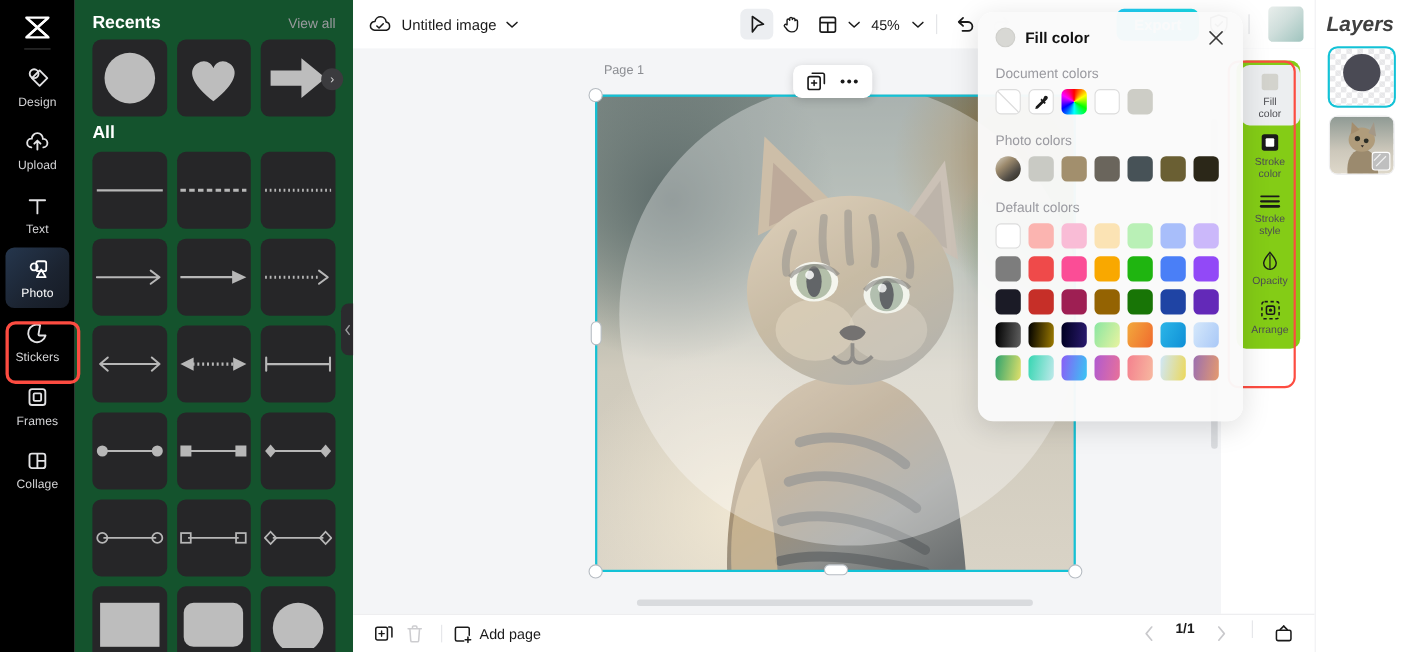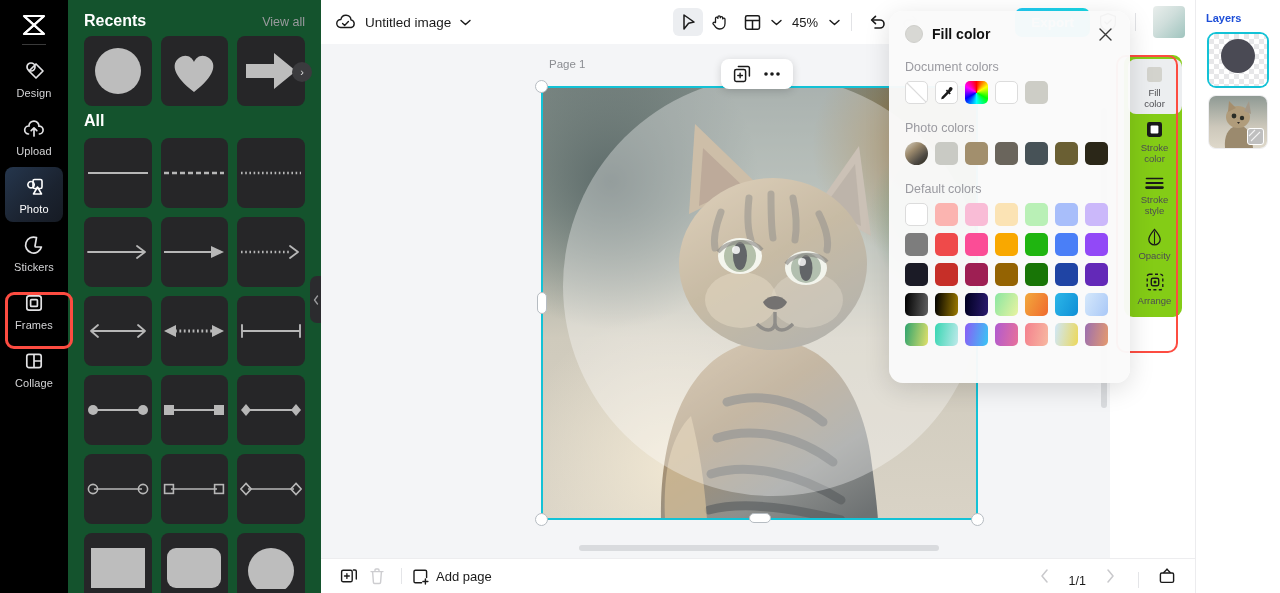--- a/index.html
+++ b/index.html
@@ -166,21 +166,21 @@
     position: absolute; right: 17px; top: 55px; width: 62px; height: 298px;
     border: 2.5px solid #fd4c41; border-radius: 10px; pointer-events: none; z-index: 25;
   }
 
   
   .layers {
     width: 85px; flex: 0 0 85px; height: 593px; background: #fff;
     border-left: 1px solid #ececee; padding: 12px 0 0 0;
     display: flex; flex-direction: column; align-items: center; gap: 10px;
   }
-  .layers-title { font-size: 11px; font-weight: bold; color: #1d4ed8; align-self: flex-start; padding-left: 10px; }
+  .layers-title { font-size: 19px; font-weight: bold; color: #404040; align-self: flex-start; padding-left: 10px; font-style: italic; }
   .layer-thumb {
     width: 58px; height: 52px; border-radius: 7px; overflow: hidden; position: relative;
     background:
       linear-gradient(45deg,#e7e7e9 25%,transparent 25%,transparent 75%,#e7e7e9 75%),
       linear-gradient(45deg,#e7e7e9 25%,#fff 25%,#fff 75%,#e7e7e9 75%);
     background-size: 10px 10px; background-position: 0 0, 5px 5px;
     box-shadow: 0 0 0 1px #eeeef0;
   }
   .layer-thumb.selected { box-shadow: 0 0 0 2px #13c2d6; }
   .layer-circle { position: absolute; left: 12px; top: 5px; width: 34px; height: 34px;
@@ -192,21 +192,21 @@
 
   
   .bottombar {
     position: absolute; left: 0; right: 0; bottom: 0; height: 35px;
     background: #fff; border-top: 1px solid #ededef;
     display: flex; align-items: center; padding: 0 14px; z-index: 22;
   }
   .bb-btn { width: 28px; height: 24px; display: flex; align-items: center; justify-content: center; }
   .bb-div { width: 1px; height: 16px; background: #e4e5e8; margin: 0 10px; }
   .add-page { display: flex; align-items: center; gap: 7px; font-size: 13px; color: #1a1a1a; }
-  .bb-right { margin-left: auto; display: flex; align-items: flex-end; gap: 4px; }
+  .bb-right { margin-left: auto; display: flex; align-items: flex-start; gap: 4px; font-weight: bold; }
   .page-ind { font-size: 12.5px; color: #1a1a1a; padding: 0 6px; }
   svg { display: block; }
 </style>
 </head>
 <body>
 
 <div class="app">
 
   <div class="rail">
     <div class="rail-logo">
@@ -234,20 +234,28 @@
     <div class="rail-item">
       <span class="ico">
         <svg width="22" height="19" viewBox="0 0 22 19">
             <path d="M5.5 14 a4 4 0 0 1 .4-8 A5 5 0 0 1 16 6.2 a3.9 3.9 0 0 1 .4 7.8" stroke="#e2e2e4" stroke-width="1.7" fill="none" stroke-linecap="round"></path>
             <path d="M11 16 V8 M8.2 10.6 L11 7.8 L13.8 10.6" stroke="#e2e2e4" stroke-width="1.7" fill="none" stroke-linecap="round" stroke-linejoin="round"></path>
           </svg>
       </span>
       <span class="lbl">Upload</span>
     </div>
 
+    <div class="rail-item">
+      <span class="ico">
+        <svg width="20" height="19" viewBox="0 0 20 19">
+            <path d="M3 4 H17 M10 4 V16" stroke="#e2e2e4" stroke-width="1.7" stroke-linecap="round"></path>
+          </svg>
+      </span>
+      <span class="lbl">Text</span>
+    </div>
 
     <div class="rail-item active">
       <span class="ico">
         <svg width="21" height="20" viewBox="0 0 21 20">
             <path d="M7 4.5 a3.2 3.2 0 1 0 .1 0" stroke="#fff" stroke-width="1.6" fill="none"></path>
             <rect x="9" y="2.5" width="9" height="9" rx="1.6" stroke="#fff" stroke-width="1.6" fill="none"></rect>
             <path d="M9.5 17 L13.5 10 L17.5 17 Z" stroke="#fff" stroke-width="1.6" fill="none" stroke-linejoin="round"></path>
           </svg>
       </span>
       <span class="lbl">Photo</span>

